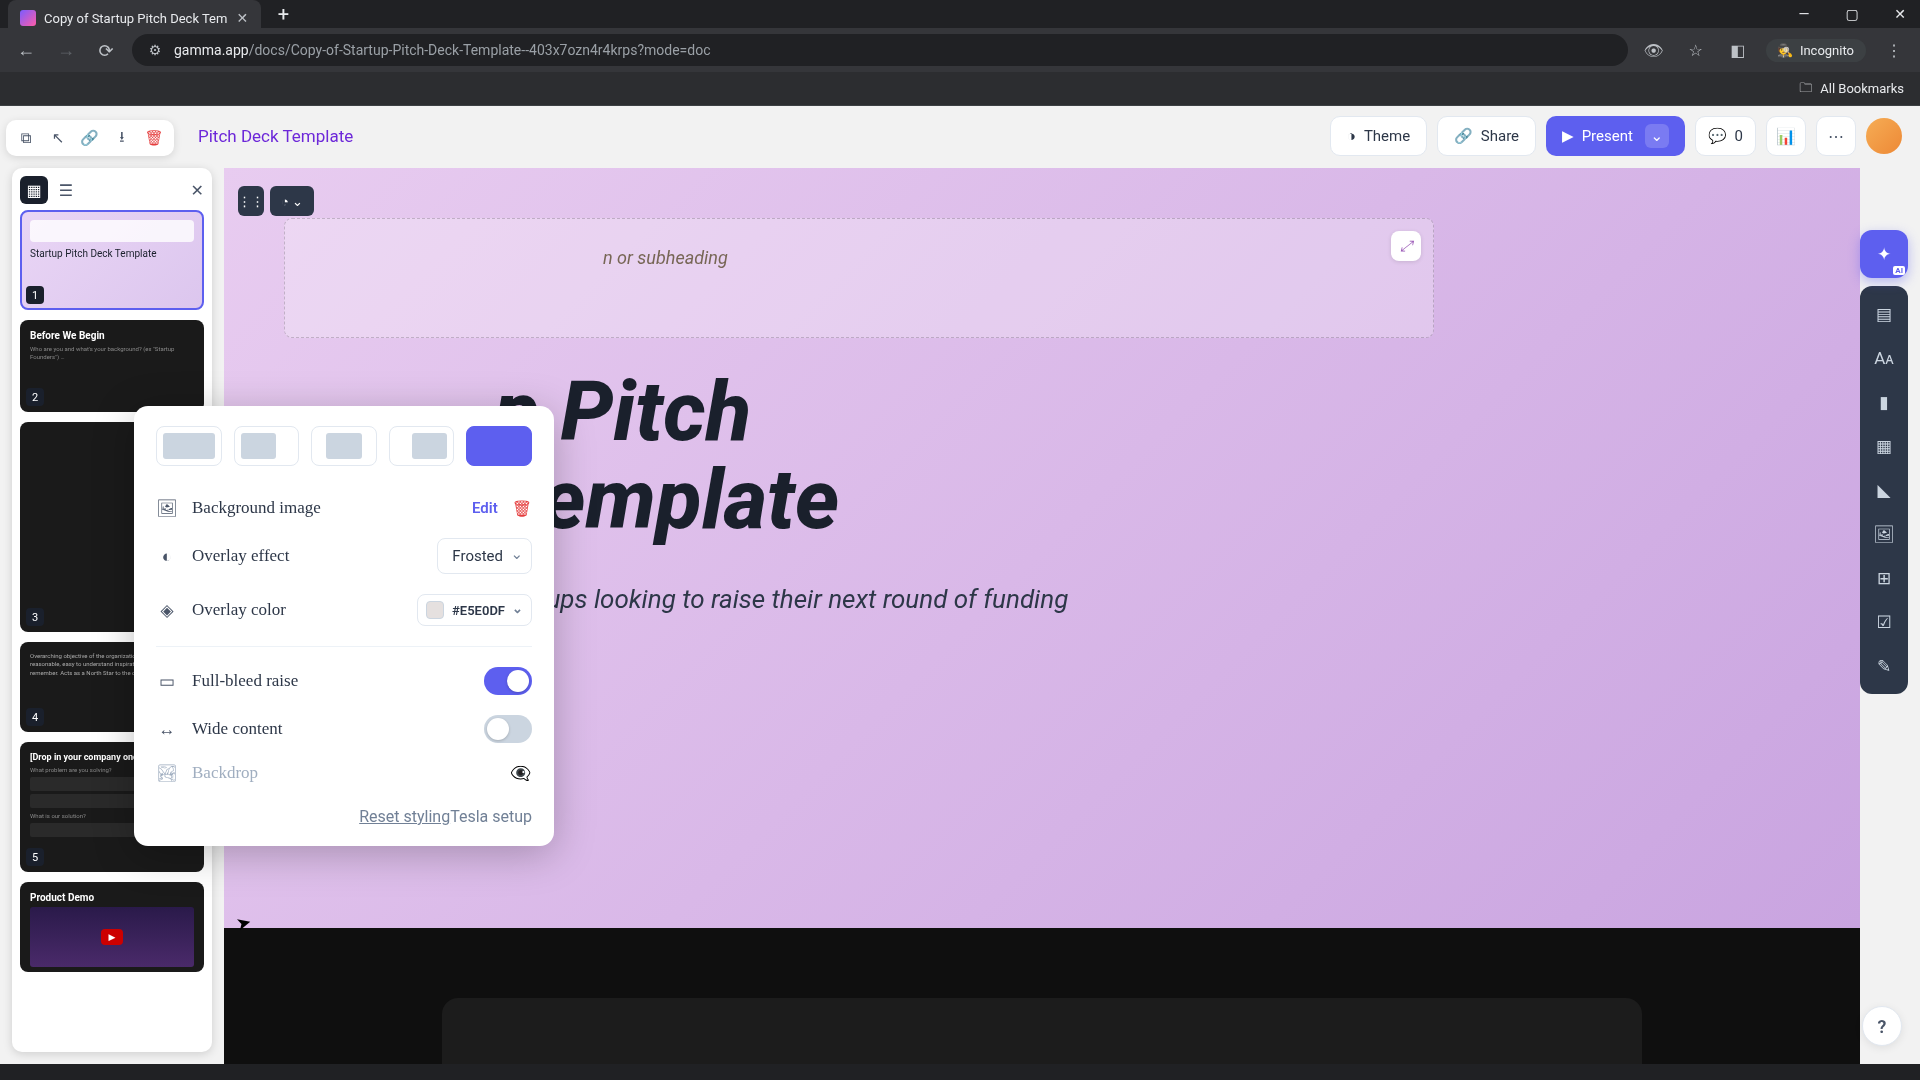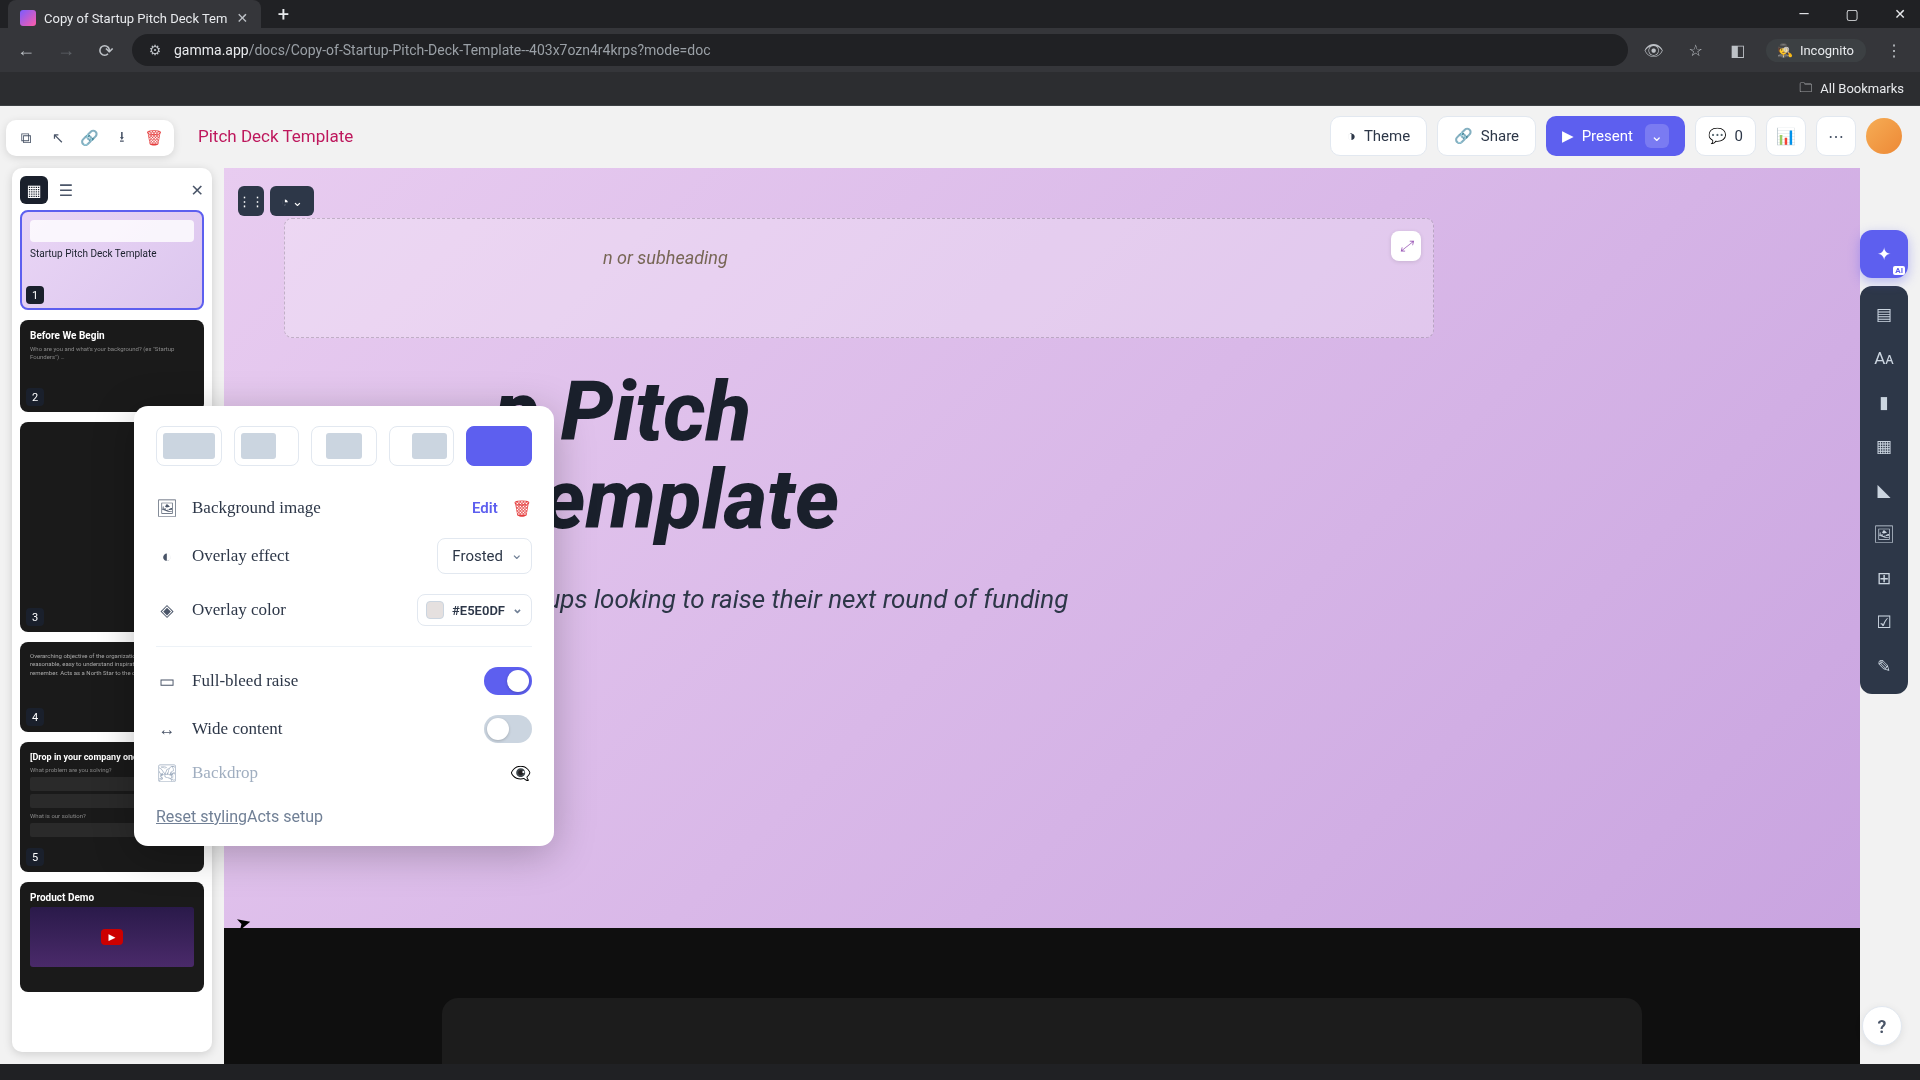--- a/index.html
+++ b/index.html
@@ -25,21 +25,21 @@
   .right-icons { display:flex; gap:14px; align-items:center; }
   .right-icons .ic { width:28px;height:28px;display:flex;align-items:center;justify-content:center;color:#bdc1c6;cursor:pointer;font-size:16px;}
   .incognito-chip { display:flex;align-items:center;gap:6px;background:#3c4043;border-radius:16px;padding:4px 12px;color:#e8eaed;font-size:13px;}
   .bookmarks-row { height:34px; background:#2c2d30; border-bottom:1px solid #3c4043; display:flex;align-items:center;justify-content:flex-end;padding:0 16px;color:#e8eaed;font-size:13px;gap:8px;}
   
   
   .app { position: relative; width: 100%; height: calc(1080px - 44px - 44px - 34px); background: #f2f2f2; }
   
   
   .app-topbar { position:absolute; left:0; right:0; top:0; height:60px; display:flex; align-items:center; padding:0 18px; gap:10px; z-index:5;}
-  .doc-title { font-size:17px; color:#be185d; margin-left:180px; }
+  .doc-title { font-size:17px; color:#6d28d9; margin-left:180px; }
   .spacer { flex:1;}
   .top-btn { height:40px; background:#fff; border:1px solid #e2e8f0; border-radius:10px; display:flex; align-items:center; gap:8px; padding:0 16px; font-size:15px; color:#2d3748; cursor:pointer;}
   .top-btn.purple { background:#5D5FEF; color:#fff; border:none;}
   .top-btn .chev { background:rgba(255,255,255,0.18); width:24px;height:24px;border-radius:6px;display:flex;align-items:center;justify-content:center;margin-left:4px;}
   .icon-btn { width:40px; height:40px; background:#fff; border:1px solid #e2e8f0; border-radius:10px; display:flex;align-items:center;justify-content:center;color:#4a5568;cursor:pointer; font-size:16px;}
   .avatar-top { width:36px;height:36px;border-radius:50%; background:linear-gradient(135deg,#f6ad55,#ed8936);}
   
   
   .mini-toolbar { position:absolute; top:14px; left:6px; height:36px; background:#fff; border-radius:10px; box-shadow:0 2px 8px rgba(0,0,0,.12); display:flex; align-items:center; gap:4px; padding:0 6px; z-index:30;}
   .mini-toolbar .mti { width:28px;height:28px;display:flex;align-items:center;justify-content:center;color:#4a5568;cursor:pointer;border-radius:6px;font-size:15px;}
@@ -66,21 +66,21 @@
   .thumb3 .tb-title { font-weight:700; font-size:10px; margin-bottom:6px;}
   .thumb3 .grid { display:grid; grid-template-columns:1fr 1fr; gap:4px;}
   .thumb3 .cell { background:#2a2a2a; height:60px; border-radius:3px; position:relative;}
   .thumb3 .cell .pf { position:absolute; top:4px;left:4px;right:4px; height:36px; background:#444; border-radius:2px;}
   .thumb3 .cell .nm { position:absolute; bottom:2px; left:4px; font-size:6px;}
   .thumb4 { height:90px;}
   .thumb4 .tb-lines { font-size:6px; color:#aaa; line-height:1.4;}
   .thumb5 { height:130px;}
   .thumb5 .tb-title{ font-size:9px; font-weight:700; margin-bottom:4px;}
   .thumb5 .qbox { background:#2a2a2a; height:14px; margin-bottom:3px; border-radius:2px;}
-  .thumb6 { height:110px;}
+  .thumb6 { height:90px;}
   .thumb6 .tb-title{ font-size:10px;font-weight:700;margin-bottom:4px;}
   .thumb6 .vid { height:60px; background:linear-gradient(180deg,#2a1a4a,#4a2a6a); border-radius:3px; position:relative;}
   .thumb6 .vid::after { content:"▶"; position:absolute; top:50%;left:50%;transform:translate(-50%,-50%); color:#fff; background:#cc0000; width:22px;height:16px;border-radius:4px;display:flex;align-items:center;justify-content:center;font-size:9px;}
 
   
   .canvas { position:absolute; left:224px; right:60px; top:62px; bottom:0; overflow:hidden;}
   .slide1 { position:relative; height:760px; background:linear-gradient(135deg,#e8ccf0 0%,#d9b8e8 50%,#c9a4e0 100%); border-radius:0;}
   .slide1-inner { padding:50px 60px;font-style:italic;}
   .title-card-ghost { width:1150px; height:120px; border:1px dashed rgba(0,0,0,.18); border-radius:8px; background:rgba(255,255,255,.25); position:relative; padding:28px 28px; color:#765; font-size:18px;}
   .expand-chip { position:absolute; top:12px; right:12px; width:30px;height:30px;background:#fff;border-radius:8px;box-shadow:0 1px 4px rgba(0,0,0,.12);display:flex;align-items:center;justify-content:center;color:#9c5cb8;font-size:15px;}
@@ -115,21 +115,21 @@
   .po-select { border:1px solid #e2e8f0; border-radius:8px; padding:8px 28px 8px 14px; font-size:15px; color:#2d3748; position:relative; cursor:pointer;}
   .po-select::after { content:"⌄"; position:absolute; right:8px; top:6px; color:#718096;}
   .color-chip { display:flex;align-items:center;gap:8px;border:1px solid #e2e8f0;border-radius:8px;padding:6px 26px 6px 8px;position:relative;cursor:pointer;font-size:13px;font-weight:600;color:#2d3748;}
   .color-chip::after { content:"⌄"; position:absolute; right:8px; top:6px; color:#718096;}
   .swatch { width:18px;height:18px;border-radius:4px;border:1px solid #cbd5e0;}
   .divider { height:1px;background:#edf2f7;margin:10px 0;}
   .toggle { width:48px;height:28px;border-radius:14px;background:#cbd5e0;position:relative;cursor:pointer;}
   .toggle .knob { width:22px;height:22px;background:#fff;border-radius:50%;position:absolute;top:3px;left:3px;box-shadow:0 1px 3px rgba(0,0,0,.2);}
   .toggle.on { background:#5D5FEF;}
   .toggle.on .knob { left:23px;}
-  .footer-row { display:flex;justify-content:flex-start;padding-top:14px;font-size:16px;}
+  .footer-row { display:flex;justify-content:flex-end;padding-top:14px;font-size:16px;}
   .footer-row .link { color:#718096; cursor:pointer;}
   .footer-row .link.underline { text-decoration:underline;}
   
   .cursor-fake { position:absolute; top:806px; left:236px; font-size:18px; z-index:60; transform:rotate(-15deg); color:#000;}
 
   
   .rail { position:absolute; right:12px; top:180px; width:48px; background:#2d3748; border-radius:12px; padding:10px 0; display:flex; flex-direction:column; gap:8px; align-items:center;}
   .rail-btn { width:36px;height:36px;display:flex;align-items:center;justify-content:center;color:#cbd5e0;cursor:pointer;border-radius:8px;font-size:17px;}
   .rail-btn.accent { width:48px;height:48px;background:#5D5FEF;color:#fff;border-radius:12px;position:absolute;top:-56px;box-shadow:0 4px 12px rgba(93,95,239,.4);}
   .rail-btn.accent .corner{position:absolute;bottom:3px;right:3px;font-size:8px;background:#fff;color:#5D5FEF;padding:0 2px;border-radius:2px;font-weight:700;}
@@ -336,21 +336,21 @@
           <div class="knob"></div>
         </div>
     </div>
     <div class="po-row disabled">
       <div class="po-icon">🏞</div>
       <div class="po-label">Backdrop</div>
       <div class="po-icon" style="color:#a0aec0;">👁‍🗨</div>
     </div>
     <div class="footer-row">
       <span class="link underline">Reset styling</span>
-      <span class="link">Acts setup</span>
+      <span class="link">Tesla setup</span>
     </div>
   </div>
   <div class="cursor-fake">➤</div>
 
   <div class="rail">
     <div class="rail-btn accent">✦<div class="corner">AI</div></div>
     <div class="rail-btn">▤</div>
     <div class="rail-btn">Aᴀ</div>
     <div class="rail-btn">▮</div>
     <div class="rail-btn">▦</div>

